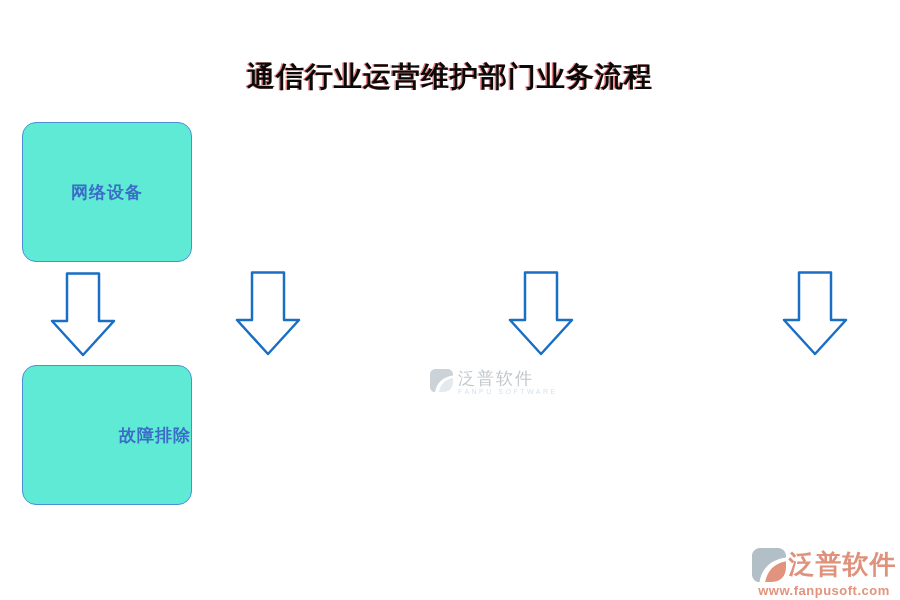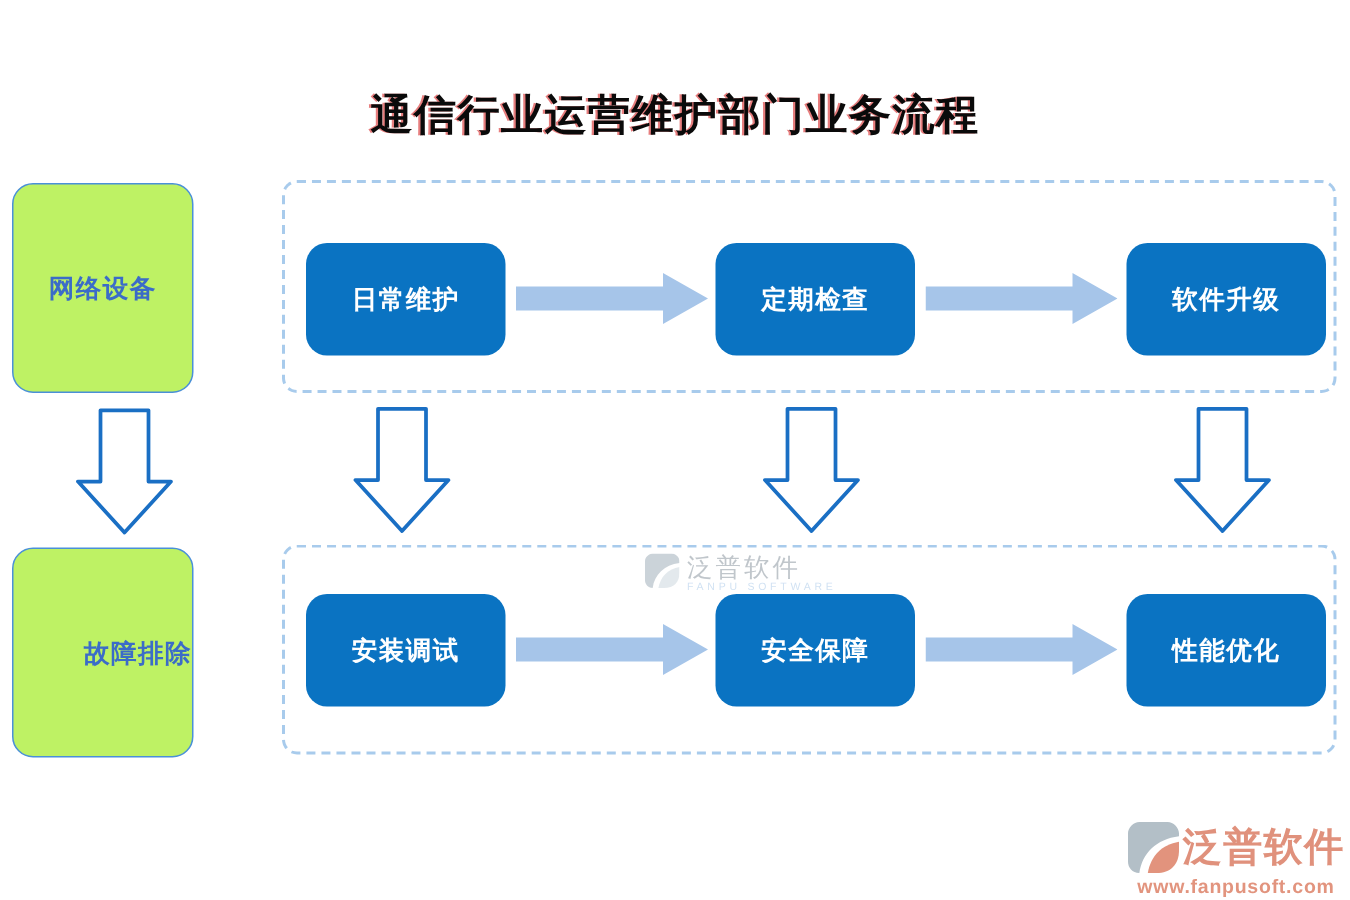--- a/index.html
+++ b/index.html
@@ -22,24 +22,24 @@
     width: 100%;
     text-align: center;
     font-size: 28px;
     font-weight: bold;
     color: #0a0a0a;
     text-shadow: -1.5px 0 0 rgba(215, 40, 40, 0.6);
     letter-spacing: 1px;
   }
   .side-box {
     position: absolute;
-    left: 8px;
-    width: 121px;
+    left: 22px;
+    width: 170px;
     height: 140px;
-    background: #bef264;
+    background: #5eead4;
     border: 1.5px solid #4a90d8;
     border-radius: 14px;
     display: flex;
     align-items: center;
     justify-content: center;
     font-size: 17px;
     font-weight: bold;
     color: #3b6cc8;
     letter-spacing: 1px;
   }
@@ -165,65 +165,31 @@
     <svg width="23" height="23" viewBox="0 0 36 36">
       <path fill="#c3ccd3" d="M8,0 L28,0 C32,0 36,4 36,8 L36,10 C20,12 10,22 8,36 C3,36 0,32 0,28 L0,8 C0,4 4,0 8,0 Z"></path>
       <path fill="#dfe6ea" d="M36,14 C24,16 16,24 14,36 L20,36 C30,36 36,30 36,20 Z"></path>
     </svg>
     <div class="wm-text-col">
       <span class="wm-name">泛普软件</span>
       <span class="wm-sub">FANPU SOFTWARE</span>
     </div>
   </div>
 
-  <div class="dashed-container top">
-    <div class="flow-btn pos-1">
-      <span>日常维护</span>
-    </div>
-    <svg class="h-arrow a1" viewBox="0 0 128 34">
-      <path d="M0,9 L98,9 L98,0 L128,17 L98,34 L98,25 L0,25 Z" fill="#a6c5e9"></path>
-    </svg>
-    <div class="flow-btn pos-2">
-      <span>定期检查</span>
-    </div>
-    <svg class="h-arrow a2" viewBox="0 0 128 34">
-      <path d="M0,9 L98,9 L98,0 L128,17 L98,34 L98,25 L0,25 Z" fill="#a6c5e9"></path>
-    </svg>
-    <div class="flow-btn pos-3">
-      <span>软件升级</span>
-    </div>
-  </div>
 
   <svg class="v-arrow" style="left:235px; top:271px;" viewBox="0 0 66 85">
     <path d="M17,1.5 L49,1.5 L49,49 L64,49 L33,83 L2,49 L17,49 Z" fill="#ffffff" stroke="#1a6fc4" stroke-width="2.5" stroke-linejoin="round"></path>
   </svg>
   <svg class="v-arrow" style="left:508px; top:271px;" viewBox="0 0 66 85">
     <path d="M17,1.5 L49,1.5 L49,49 L64,49 L33,83 L2,49 L17,49 Z" fill="#ffffff" stroke="#1a6fc4" stroke-width="2.5" stroke-linejoin="round"></path>
   </svg>
   <svg class="v-arrow" style="left:782px; top:271px;" viewBox="0 0 66 85">
     <path d="M17,1.5 L49,1.5 L49,49 L64,49 L33,83 L2,49 L17,49 Z" fill="#ffffff" stroke="#1a6fc4" stroke-width="2.5" stroke-linejoin="round"></path>
   </svg>
 
-  <div class="dashed-container bottom">
-    <div class="flow-btn pos-1">
-      <span>安装调试</span>
-    </div>
-    <svg class="h-arrow a1" viewBox="0 0 128 34">
-      <path d="M0,9 L98,9 L98,0 L128,17 L98,34 L98,25 L0,25 Z" fill="#a6c5e9"></path>
-    </svg>
-    <div class="flow-btn pos-2">
-      <span>安全保障</span>
-    </div>
-    <svg class="h-arrow a2" viewBox="0 0 128 34">
-      <path d="M0,9 L98,9 L98,0 L128,17 L98,34 L98,25 L0,25 Z" fill="#a6c5e9"></path>
-    </svg>
-    <div class="flow-btn pos-3">
-      <span>性能优化</span>
-    </div>
-  </div>
 
   <div class="footer-logo">
     <div class="fl-row">
       <svg width="34" height="34" viewBox="0 0 36 36">
         <path fill="#b3bfc7" d="M8,0 L28,0 C32,0 36,4 36,8 L36,10 C20,12 10,22 8,36 C3,36 0,32 0,28 L0,8 C0,4 4,0 8,0 Z"></path>
         <path fill="#e2937d" d="M36,14 C24,16 16,24 14,36 L20,36 C30,36 36,30 36,20 Z"></path>
       </svg>
       <span class="fl-name">泛普软件</span>
     </div>
     <span class="fl-url">www.fanpusoft.com</span>

